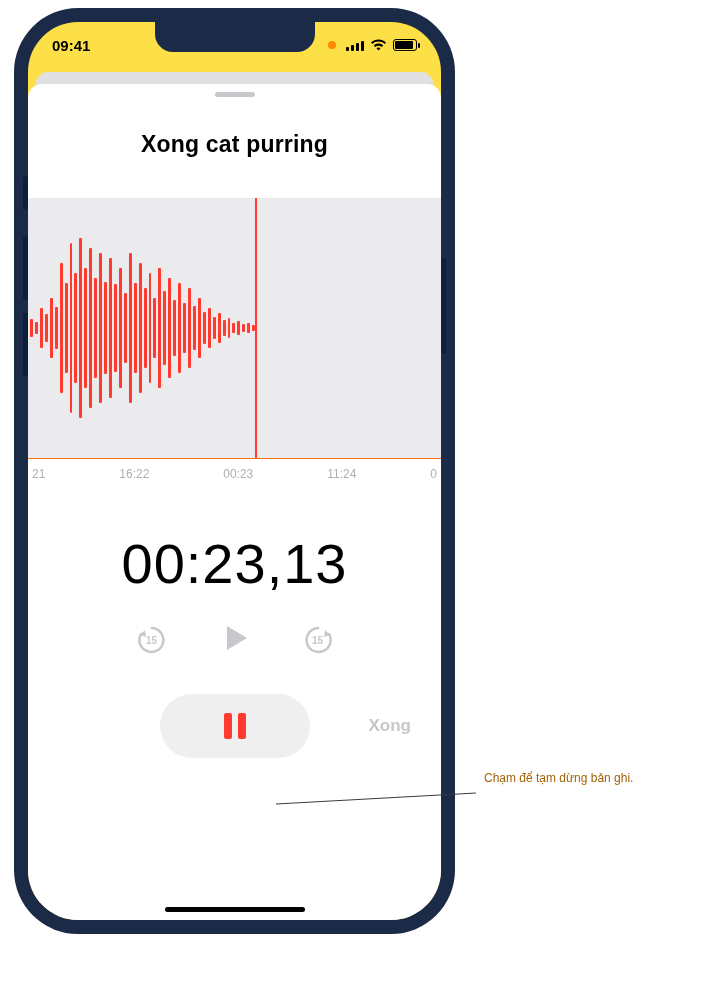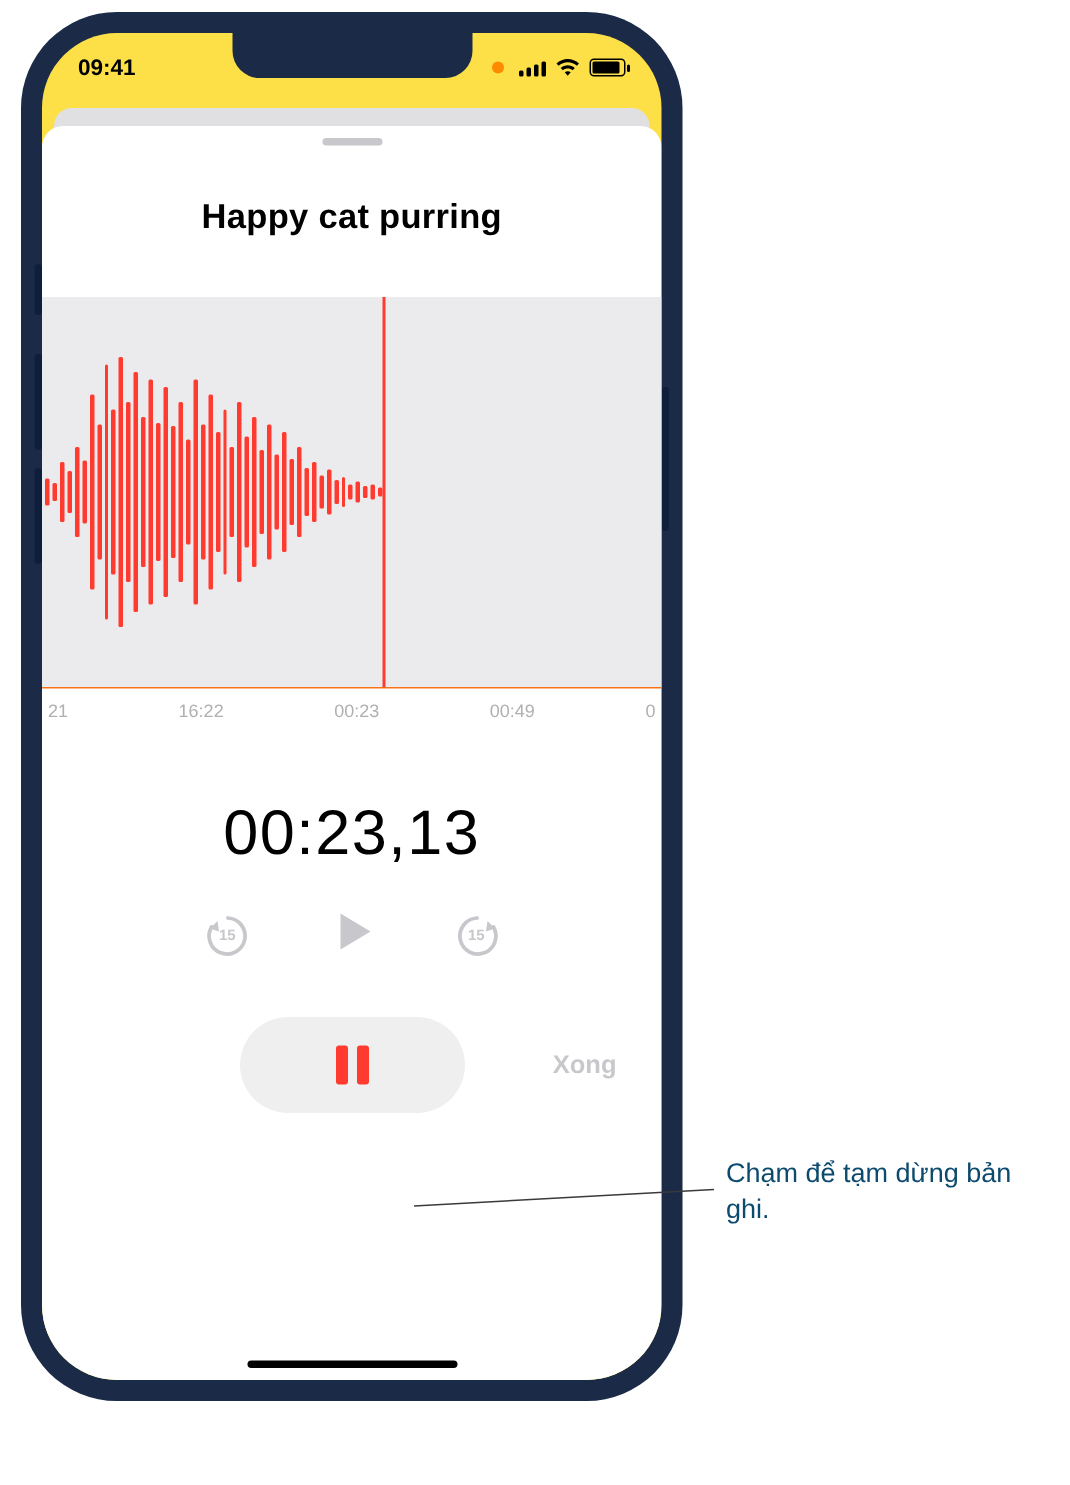--- a/index.html
+++ b/index.html
@@ -123,21 +123,21 @@
   .playhead::after{ bottom:-5px; }
 
   .ticks {
     display:flex; justify-content:space-between;
     padding:8px 4px 0; font-size:12px; color:#b0b0b3;
     border-top:1px solid #f97316;
   }
 
   .timer {
     margin-top:50px;
-    font-size:42px; font-weight:400; color:#000;
+    font-size:56px; font-weight:400; color:#000;
     font-variant-numeric: tabular-nums;
     letter-spacing:1px;
   }
 
   .transport {
     margin-top:24px; display:flex; align-items:center; gap:48px;
     color:#c7c7cc;
   }
   .skip { position:relative; width:34px; height:34px; }
   .skip svg { width:34px; height:34px; }
@@ -162,21 +162,21 @@
   .done-btn {
     position:absolute; right:30px; top:50%; transform:translateY(-50%);
     color:#c7c7cc; font-size:17px; font-weight:600;
   }
 
   .home-ind {
     position:absolute; bottom:8px; left:50%; transform:translateX(-50%);
     width:140px; height:5px; background:#000; border-radius:3px;
   }
   .callout-text {
-    position:absolute; font-size:18px; color:#0c4a6e;
+    position:absolute; font-size:12px; color:#a16207;
     line-height:1.35;
   }
 </style>
 </head>
 <body>
 
 <div class="phone">
   <div class="side-btn side-left1"></div>
   <div class="side-btn side-left2"></div>
   <div class="side-btn side-left3"></div>
@@ -205,21 +205,21 @@
           </div>
       </div>
     </div>
 
     <div class="sheet-back"></div>
 
     <div class="sheet">
       <div class="grabber"></div>
 
       <div class="title-block">
-        <div class="rec-title">Happy cat purring</div>
+        <div class="rec-title">Xong cat purring</div>
       </div>
 
       <div class="wave-wrap">
         <div class="wave-bg">
           <div class="waveform" id="waveform">
               <span style="height: 18px;"></span>
               <span style="height: 12px;"></span>
               <span style="height: 40px;"></span>
               <span style="height: 28px;"></span>
               <span style="height: 60px;"></span>
@@ -264,21 +264,21 @@
               <span style="height: 8px;"></span>
               <span style="height: 10px;"></span>
               <span style="height: 6px;"></span>
             </div>
           <div class="playhead"></div>
         </div>
         <div class="ticks">
           <span>21</span>
           <span>16:22</span>
           <span>00:23</span>
-          <span>00:49</span>
+          <span>11:24</span>
           <span>0</span>
         </div>
       </div>
 
       <div class="timer">00:23,13</div>
 
       <div class="transport">
         <div class="skip">
           <svg viewBox="0 0 34 34">
               <path d="M17 5 A12 12 0 1 1 6 11" fill="none" stroke="#c7c7cc" stroke-width="2.5" stroke-linecap="round"></path>

